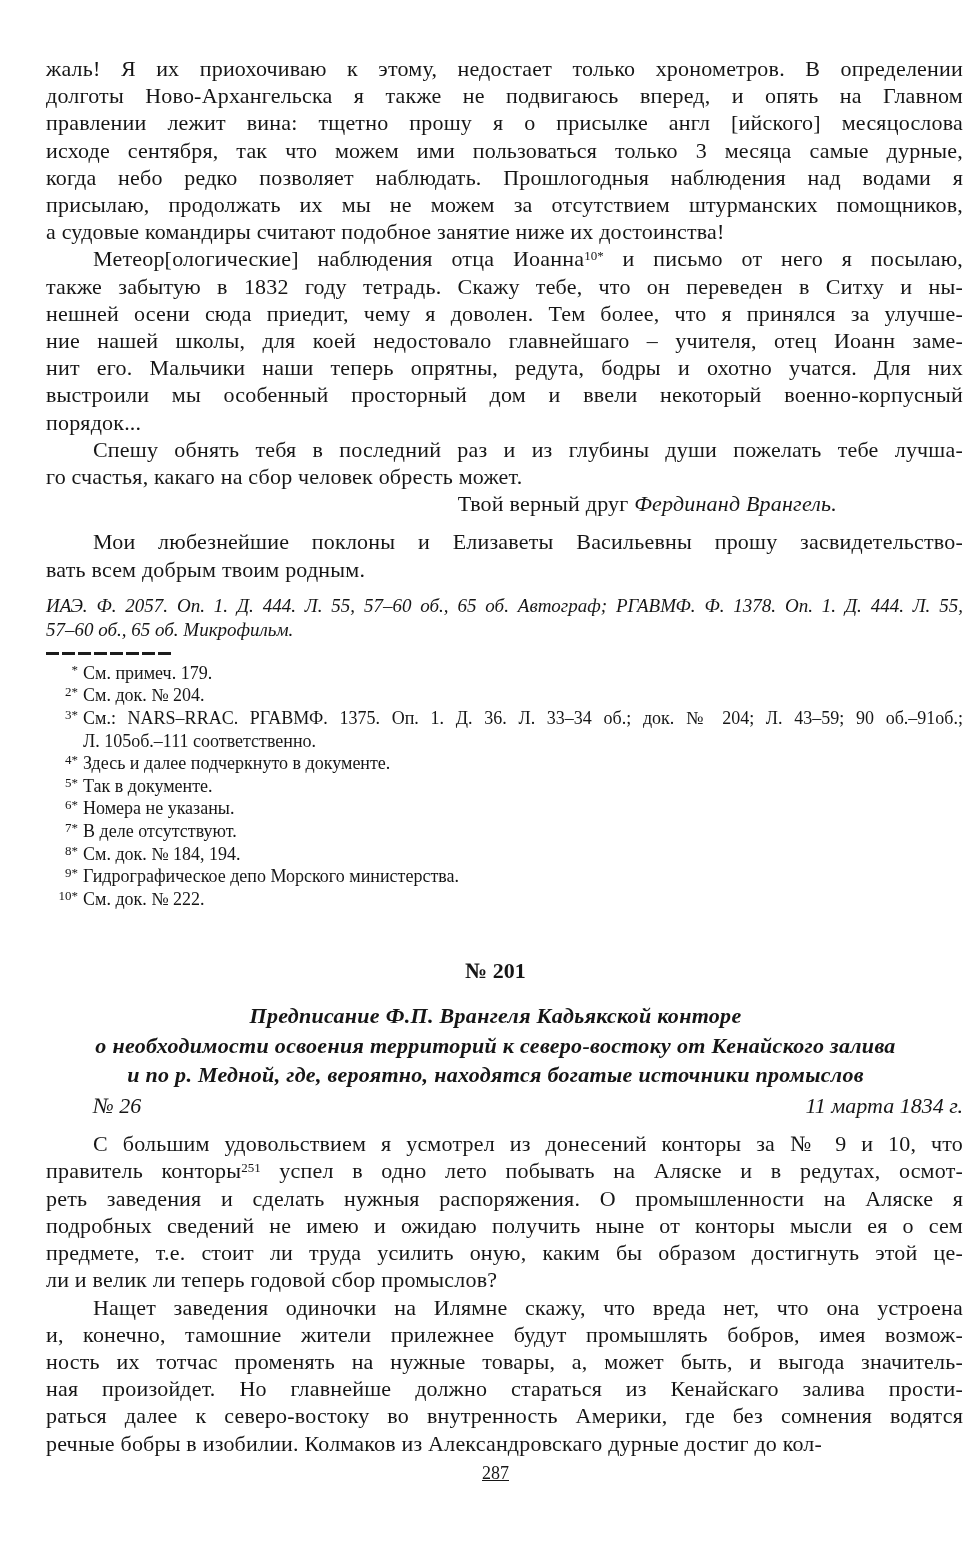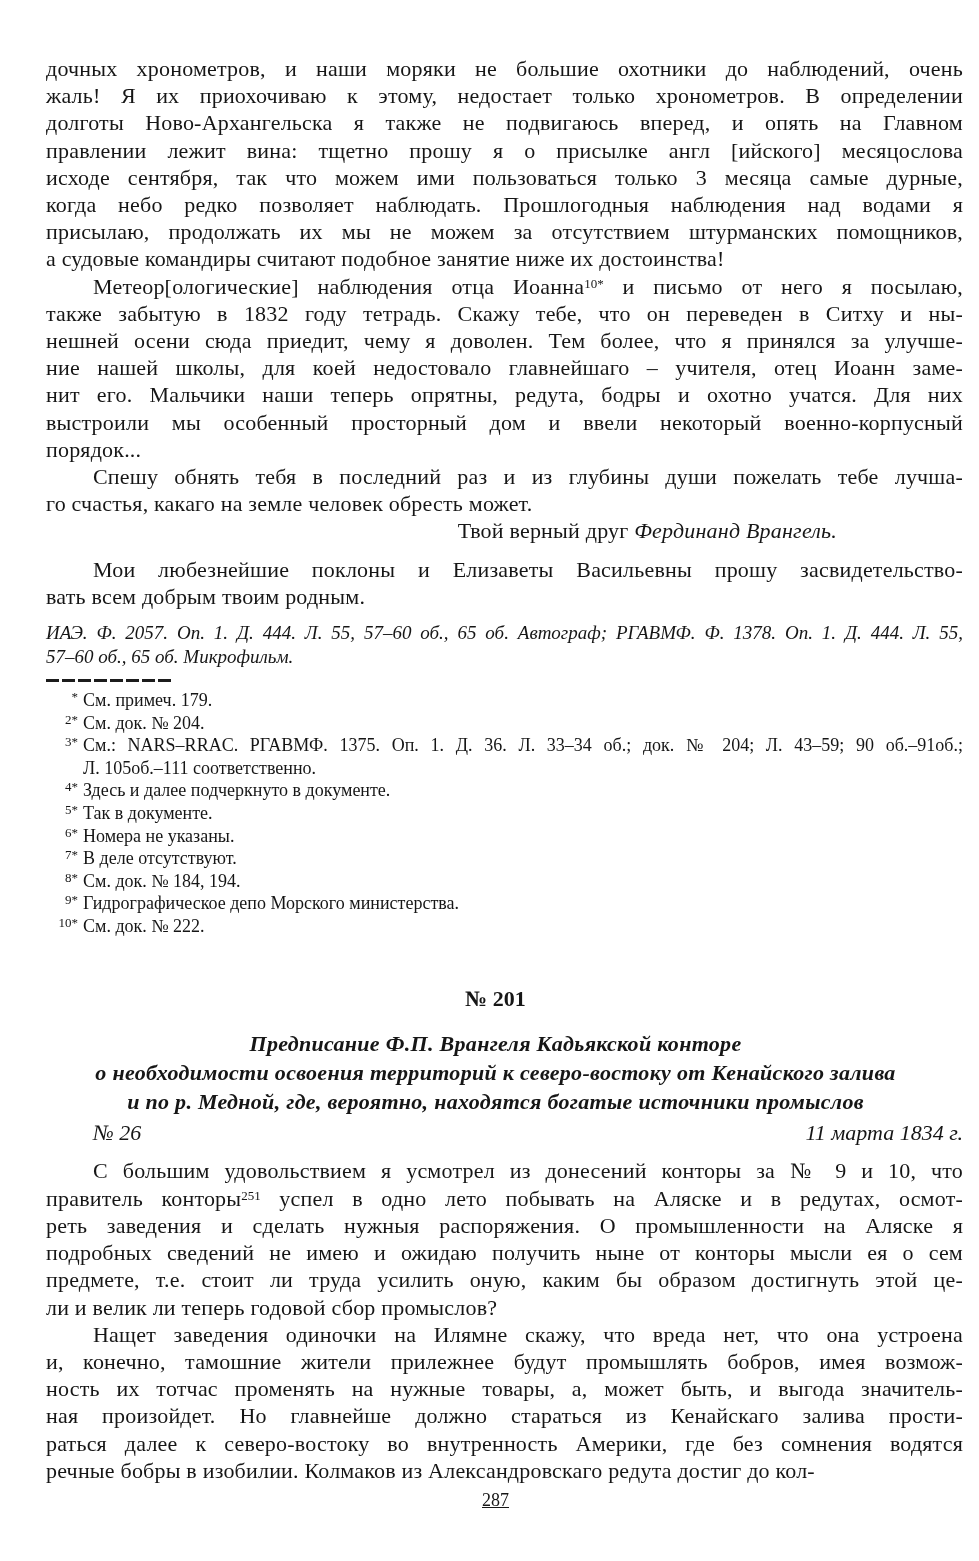--- a/index.html
+++ b/index.html
@@ -34,41 +34,40 @@
   .page-number{margin-top:3px;font-size:18px;line-height:26px;text-decoration:underline;}
 </style>
 </head>
 <body>
 
 <div class="page">
   <div class="column">
 
     <section>
       <div class="para body">
-          <div class="ln jl">дочных хронометров, и наши моряки не большие охотники до наблюдений, очень</div>
           <div class="ln jl">жаль! Я их приохочиваю к этому, недостает только хронометров. В определении</div>
           <div class="ln jl">долготы Ново-Архангельска я также не подвигаюсь вперед, и опять на Главном</div>
           <div class="ln jl">правлении лежит вина: тщетно прошу я о присылке англ [ийского] месяцослова</div>
           <div class="ln jl">исходе сентября, так что можем ими пользоваться только 3 месяца самые дурные,</div>
           <div class="ln jl">когда небо редко позволяет наблюдать. Прошлогодныя наблюдения над водами я</div>
           <div class="ln jl">присылаю, продолжать их мы не можем за отсутствием штурманских помощников,</div>
           <div class="ln">а судовые командиры считают подобное занятие ниже их достоинства!</div>
         </div>
       <div class="para body">
           <div class="ln jl ind">Метеор[ологические] наблюдения отца Иоанна<sup>10*</sup> и письмо от него я посылаю,</div>
           <div class="ln jl">также забытую в 1832 году тетрадь. Скажу тебе, что он переведен в Ситху и ны-</div>
           <div class="ln jl">нешней осени сюда приедит, чему я доволен. Тем более, что я принялся за улучше-</div>
           <div class="ln jl">ние нашей школы, для коей недостовало главнейшаго – учителя, отец Иоанн заме-</div>
           <div class="ln jl">нит его. Мальчики наши теперь опрятны, редута, бодры и охотно учатся. Для них</div>
           <div class="ln jl">выстроили мы особенный просторный дом и ввели некоторый военно-корпусный</div>
           <div class="ln">порядок...</div>
         </div>
       <div class="para body">
           <div class="ln jl ind">Спешу обнять тебя в последний раз и из глубины души пожелать тебе лучша-</div>
-          <div class="ln">го счастья, какаго на земле человек обресть может.</div>
+          <div class="ln">го счастья, какаго на сбор человек обресть может.</div>
         </div>
 
       <div class="signature">
         <span>Твой верный друг </span><span class="name">Фердинанд Врангель.</span>
       </div>
 
       <div class="para body regards">
           <div class="ln jl ind">Мои любезнейшие поклоны и Елизаветы Васильевны прошу засвидетельство-</div>
           <div class="ln">вать всем добрым твоим родным.</div>
         </div>
@@ -166,20 +165,20 @@
           <div class="ln jl">подробных сведений не имею и ожидаю получить ныне от конторы мысли ея о сем</div>
           <div class="ln jl">предмете, т.е. стоит ли труда усилить оную, каким бы образом достигнуть этой це-</div>
           <div class="ln">ли и велик ли теперь годовой сбор промыслов?</div>
         </div>
       <div class="para body">
           <div class="ln jl ind">Нащет заведения одиночки на Илямне скажу, что вреда нет, что она устроена</div>
           <div class="ln jl">и, конечно, тамошние жители прилежнее будут промышлять бобров, имея возмож-</div>
           <div class="ln jl">ность их тотчас променять на нужные товары, а, может быть, и выгода значитель-</div>
           <div class="ln jl">ная произойдет. Но главнейше должно стараться из Кенайскаго залива прости-</div>
           <div class="ln jl">раться далее к северо-востоку во внутренность Америки, где без сомнения водятся</div>
-          <div class="ln">речные бобры в изобилии. Колмаков из Александровскаго редута достиг до кол-</div>
+          <div class="ln">речные бобры в изобилии. Колмаков из Александровскаго дурные достиг до кол-</div>
         </div>
     </section>
 
     <div class="page-number centered">287</div>
 
   </div>
 </div>
 
 </body></html>

